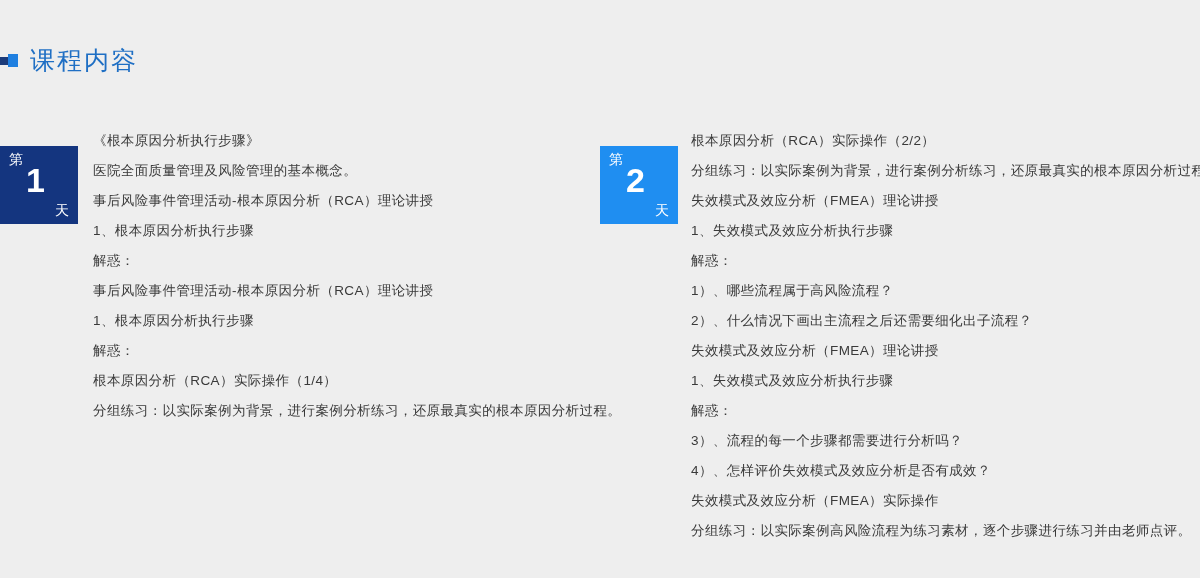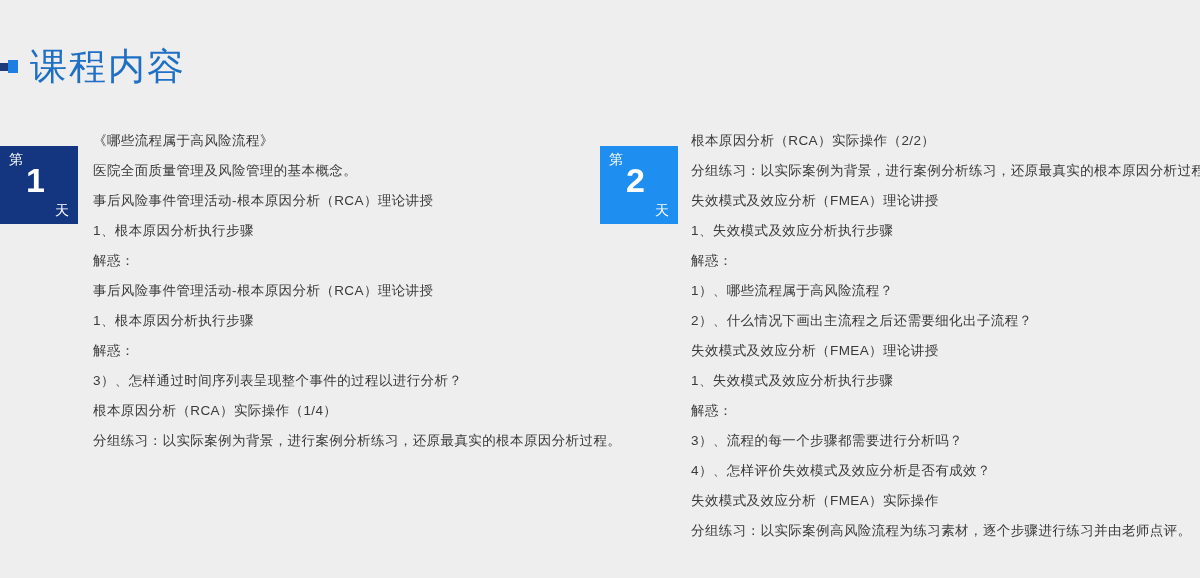--- a/index.html
+++ b/index.html
@@ -40,21 +40,21 @@
   }
   .title-marker .sq-blue {
     position: absolute;
     left: 8px;
     top: 0px;
     width: 10px;
     height: 13px;
     background: #1f7fe0;
   }
   .page-title {
-    font-size: 37px;
+    font-size: 25px;
     color: #1f6fc4;
     letter-spacing: 2px;
     line-height: 1;
     font-weight: normal;
     text-align: center;
   }
 
   
   .columns {
     position: absolute;
@@ -131,29 +131,28 @@
 
 <div class="columns">
 
   <div class="col col-left">
     <div class="day-badge dark">
       <span class="di">第</span>
       <span class="dnum">1</span>
       <span class="dtian">天</span>
     </div>
     <div class="lines">
-      <div class="line">《哪些流程属于高风险流程》</div>
+      <div class="line">《根本原因分析执行步骤》</div>
       <div class="line">医院全面质量管理及风险管理的基本概念。</div>
       <div class="line">事后风险事件管理活动-根本原因分析（RCA）理论讲授</div>
       <div class="line">1、根本原因分析执行步骤</div>
       <div class="line">解惑：</div>
       <div class="line">事后风险事件管理活动-根本原因分析（RCA）理论讲授</div>
       <div class="line">1、根本原因分析执行步骤</div>
       <div class="line">解惑：</div>
-      <div class="line">3）、怎样通过时间序列表呈现整个事件的过程以进行分析？</div>
       <div class="line">根本原因分析（RCA）实际操作（1/4）</div>
       <div class="line">分组练习：以实际案例为背景，进行案例分析练习，还原最真实的根本原因分析过程。</div>
     </div>
   </div>
 
   <div class="col col-right">
     <div class="day-badge bright">
       <span class="di">第</span>
       <span class="dnum">2</span>
       <span class="dtian">天</span>

